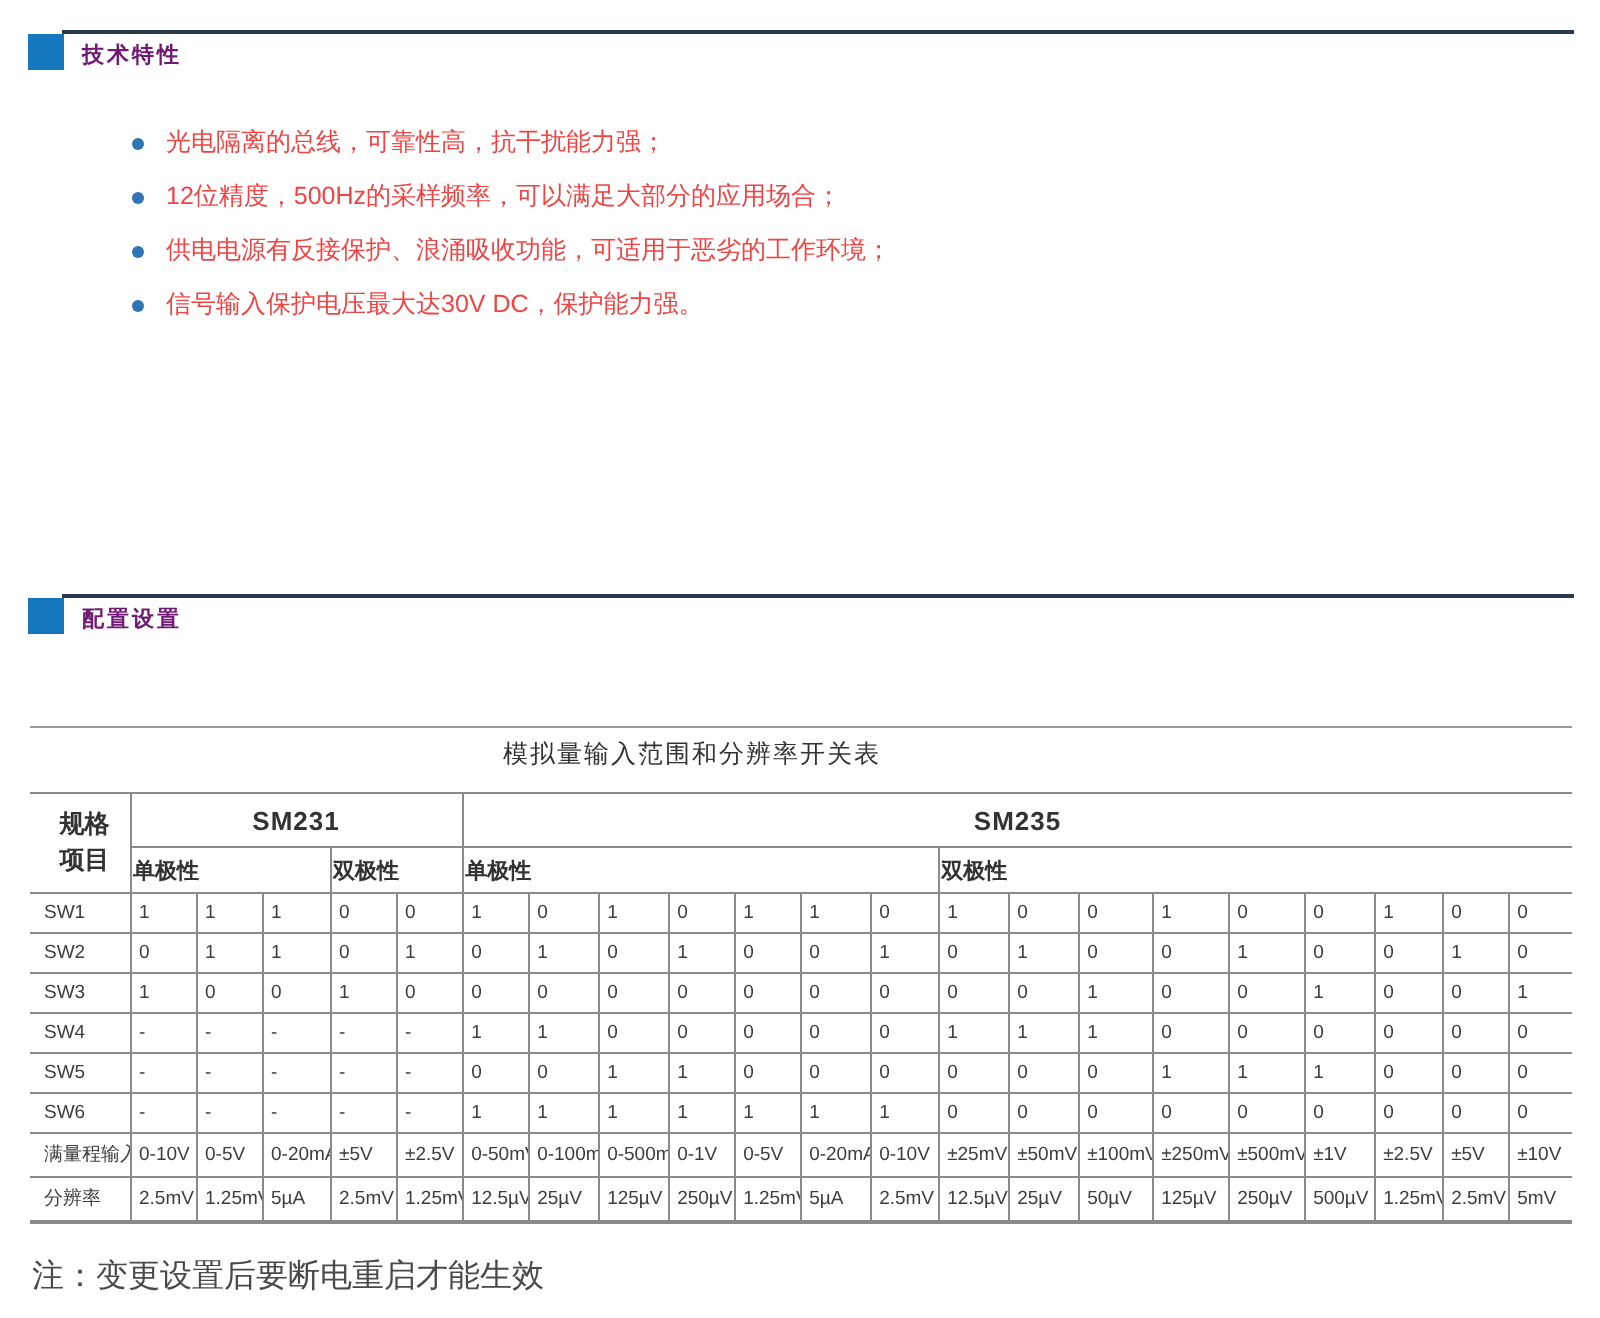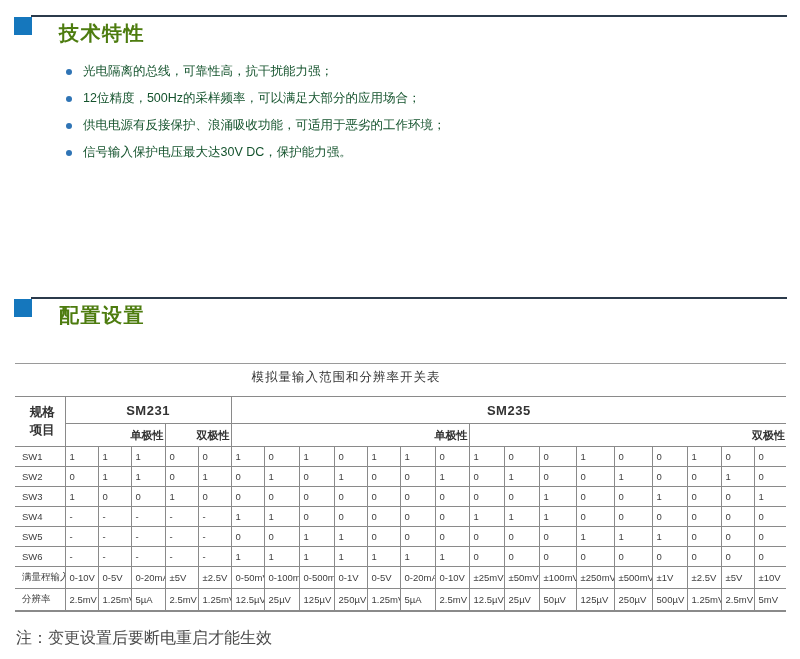--- a/index.html
+++ b/index.html
@@ -4,42 +4,42 @@
 <style>
   html,body { margin:0; padding:0; }
   body {
     width:800px; height:659px; position:relative; background:#ffffff;
     font-family:"Liberation Sans","DejaVu Sans",sans-serif; overflow:hidden;
   }
   
   .section-header { position:absolute; left:14px; width:773px; height:34px; }
   .header-line { position:absolute; top:1px; left:17px; right:0; height:2px; background:#2b3a4b; }
   .header-square { position:absolute; top:3px; left:0; width:18px; height:18px; background:#1577bd; }
-  .header-title { position:absolute; top:6px; left:45px; font-size:20px; font-weight:bold; color:#4d7c0f; letter-spacing:1.5px; white-space:nowrap; }
+  .header-title { position:absolute; top:6px; left:27px; font-size:11px; font-weight:bold; color:#701a75; letter-spacing:1.5px; white-space:nowrap; }
   #sec-tech { top:14px; }
   #sec-config { top:296px; }
   
   .bullet-list { position:absolute; top:58px; left:66px; width:710px; margin:0; padding:0; }
-  .bullet-list li { list-style:none; height:27px; display:flex; align-items:center; font-size:12.5px; color:#14532d; }
+  .bullet-list li { list-style:none; height:27px; display:flex; align-items:center; font-size:12.5px; color:#ef4444; }
   .bullet-list li::before { content:""; width:6px; height:6px; border-radius:50%; background:#2f74b5; margin-right:11px; flex:none; }
   
   .table-rule { position:absolute; top:363px; left:15px; width:771px; height:1px; background:#9a9a9a; }
   .table-title { position:absolute; top:369px; left:0; width:692px; text-align:center; font-size:12.5px; color:#333333; letter-spacing:1px; }
   table.switch-table {
     position:absolute; top:396px; left:15px; width:771px;
     border-collapse:collapse; table-layout:fixed;
     border-top:1px solid #8a8a8a; border-bottom:2px solid #8a8a8a;
   }
   .switch-table th, .switch-table td { border:1px solid #8a8a8a; box-sizing:border-box; }
   .switch-table tr > *:first-child { border-left:none; }
   .switch-table tr > *:last-child { border-right:none; }
   .switch-table th { font-weight:bold; color:#333333; }
   .corner { font-size:12.5px; text-align:center; vertical-align:middle; padding-left:6px; line-height:1.4; }
   .model { font-size:13px; text-align:center; height:27px; letter-spacing:0.5px;margin-top:40px; }
-  .pol { font-size:11px; text-align:right; height:23px; }
+  .pol { font-size:11px; text-align:left; height:23px; }
   .switch-table tbody td {
     font-size:9.5px; color:#3d3d3d; text-align:left;
     padding:0 1px 0 4px; height:20px; white-space:nowrap; overflow:hidden;
   }
   .switch-table tbody td.row-label { padding-left:7px; }
   .switch-table tbody tr:nth-last-child(-n+2) td { height:22px; }
   
   .note { position:absolute; top:628px; left:16px; font-size:16px; color:#4a4a4a; }
 </style>
 </head>

